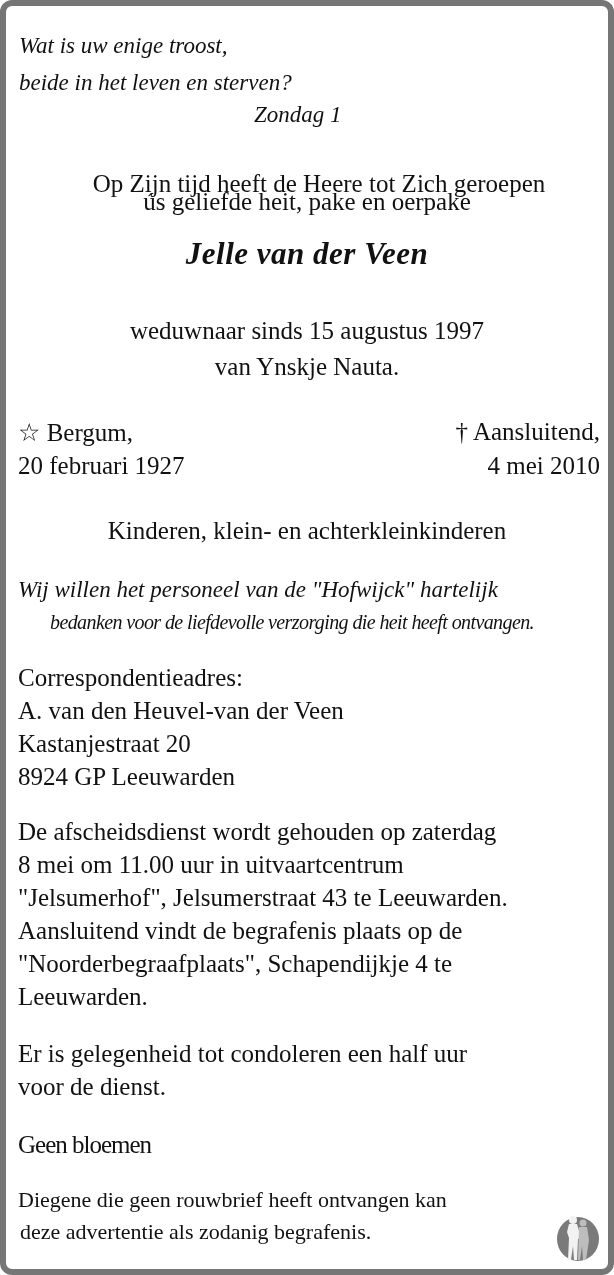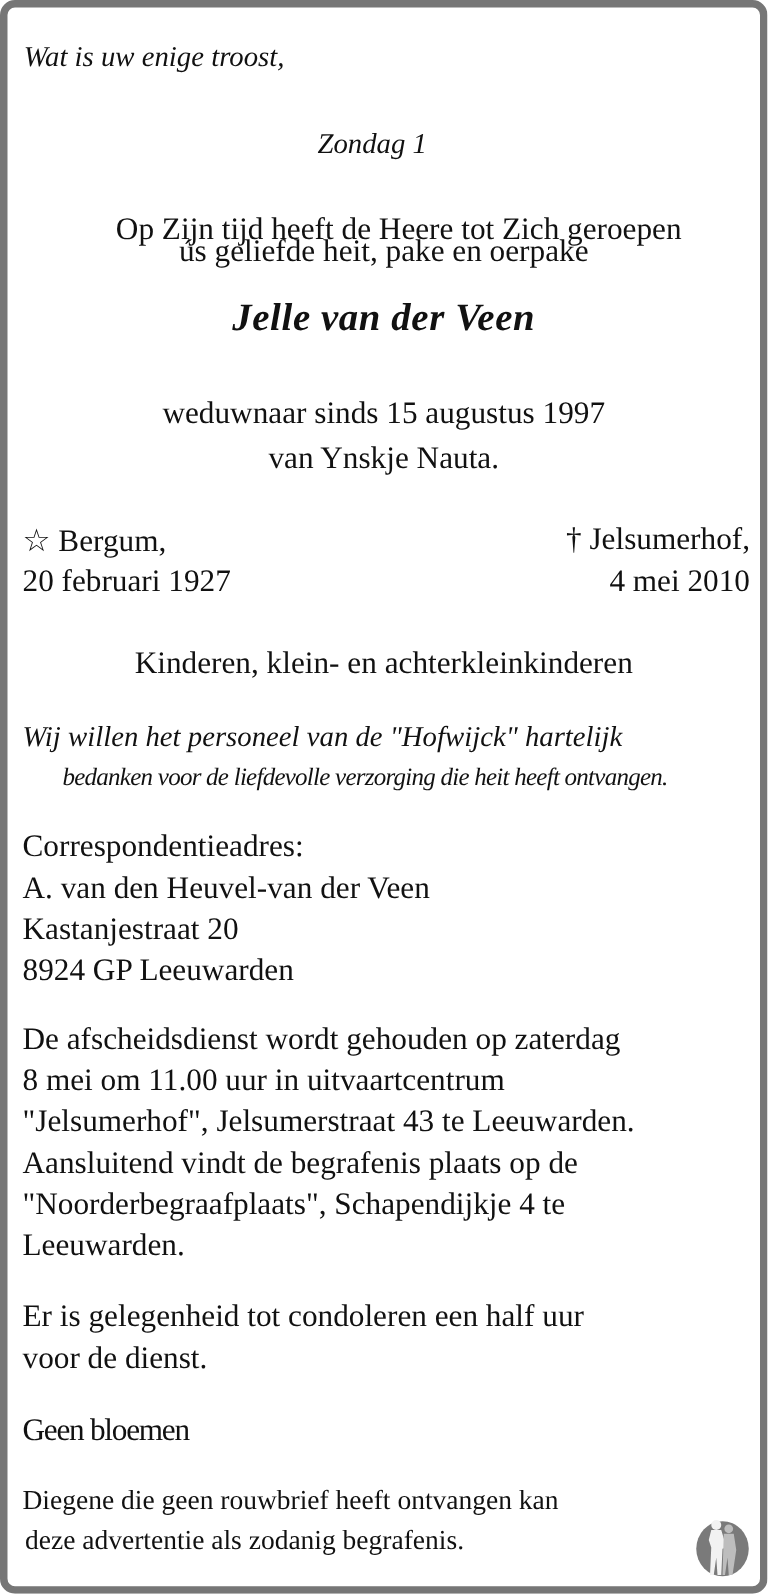--- a/index.html
+++ b/index.html
@@ -19,39 +19,40 @@
   .name { font-size:31px; font-weight:bold; font-style:italic; letter-spacing:0.5px; }
   .emblem { position:absolute; left:556px; top:1214px; width:44px; height:48px; }
 </style>
 </head>
 <body>
 
 <div class="frame"></div>
 
 <div class="doc">
   <div class="t it f22" style="left:19px;top:33px;">Wat is uw enige troost,</div>
+  <div class="t it f22" style="left:19px;top:70px;">beide in het leven en sterven?</div>
   <div class="t it f22" style="left:254px;top:102px;">Zondag 1</div>
 
   <div class="t center f24" style="top:170px;padding-left:12px;">Op Zijn tijd heeft de Heere tot Zich geroepen</div>
   <div class="t center f24" style="top:188px;">ús geliefde heit, pake en oerpake</div>
 
   <div class="t center name" style="top:236px;">Jelle van der Veen</div>
 
   <div class="t center f24" style="top:317px;">weduwnaar sinds 15 augustus 1997</div>
   <div class="t center f24" style="top:353px;">van Ynskje Nauta.</div>
 
   <div class="t f24" style="left:18px;top:418px;">
     <span>☆</span>
     <span>Bergum,</span>
   </div>
   <div class="t f24" style="left:18px;top:452px;">20 februari 1927</div>
 
   <div class="t f24" style="right:14px;top:418px;">
     <span>†</span>
-    <span>Jelsumerhof,</span>
+    <span>Aansluitend,</span>
   </div>
   <div class="t f24" style="right:14px;top:452px;">4 mei 2010</div>
 
   <div class="t center f24" style="top:517px;">Kinderen, klein- en achterkleinkinderen</div>
 
   <div class="t it f22" style="left:18px;top:577px;">Wij willen het personeel van de "Hofwijck" hartelijk</div>
   <div class="t it" style="left:18px;top:611px;font-size:20px;letter-spacing:-0.6px;margin-left:32px;">bedanken voor de liefdevolle verzorging die heit heeft ontvangen.</div>
 
   <div class="t f24" style="left:18px;top:664px;">Correspondentieadres:</div>
   <div class="t f24" style="left:18px;top:697px;">A. van den Heuvel-van der Veen</div>

